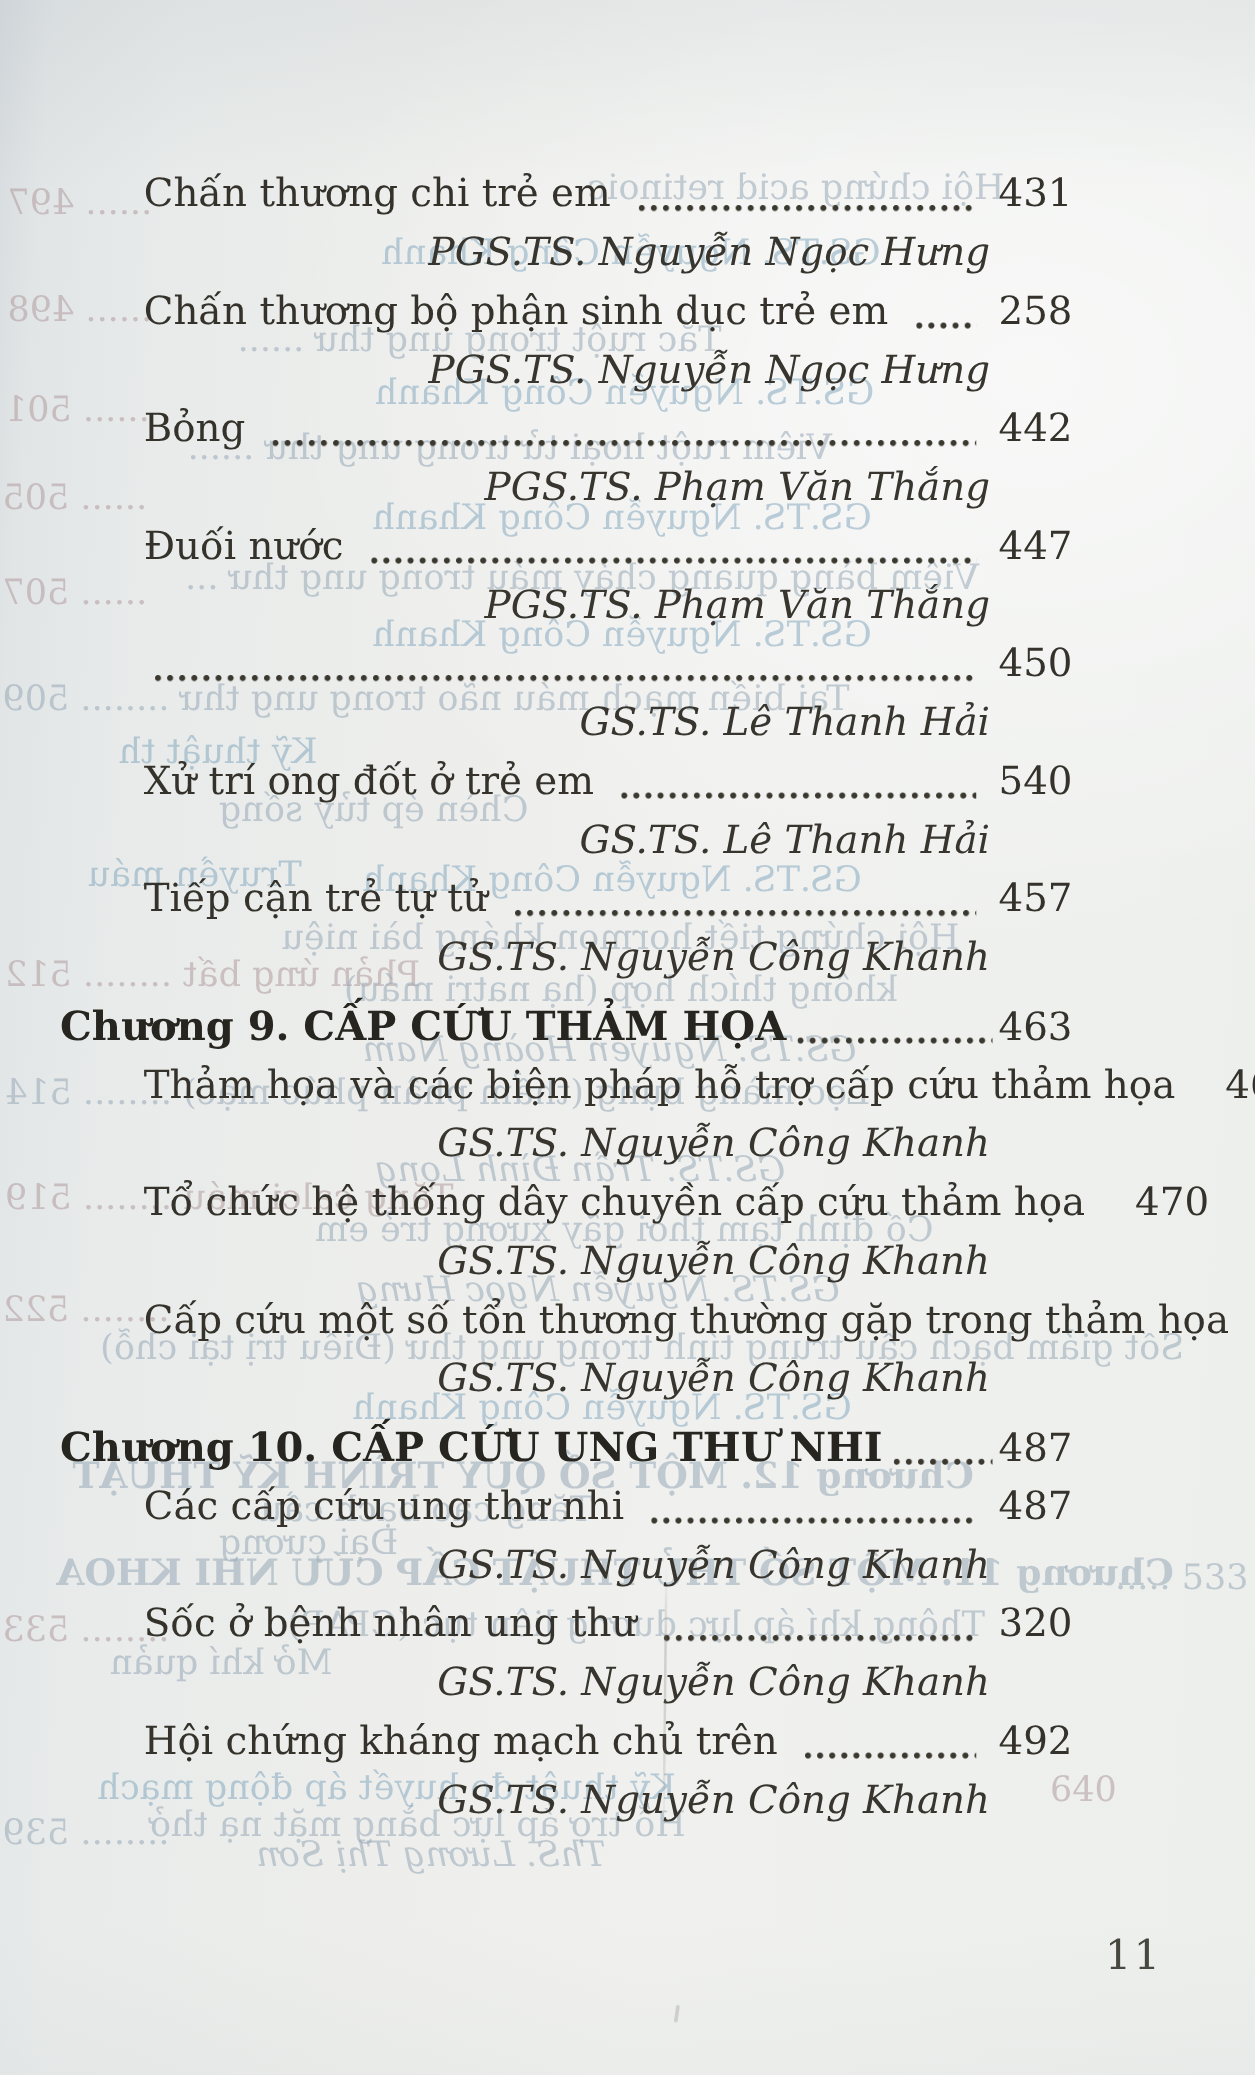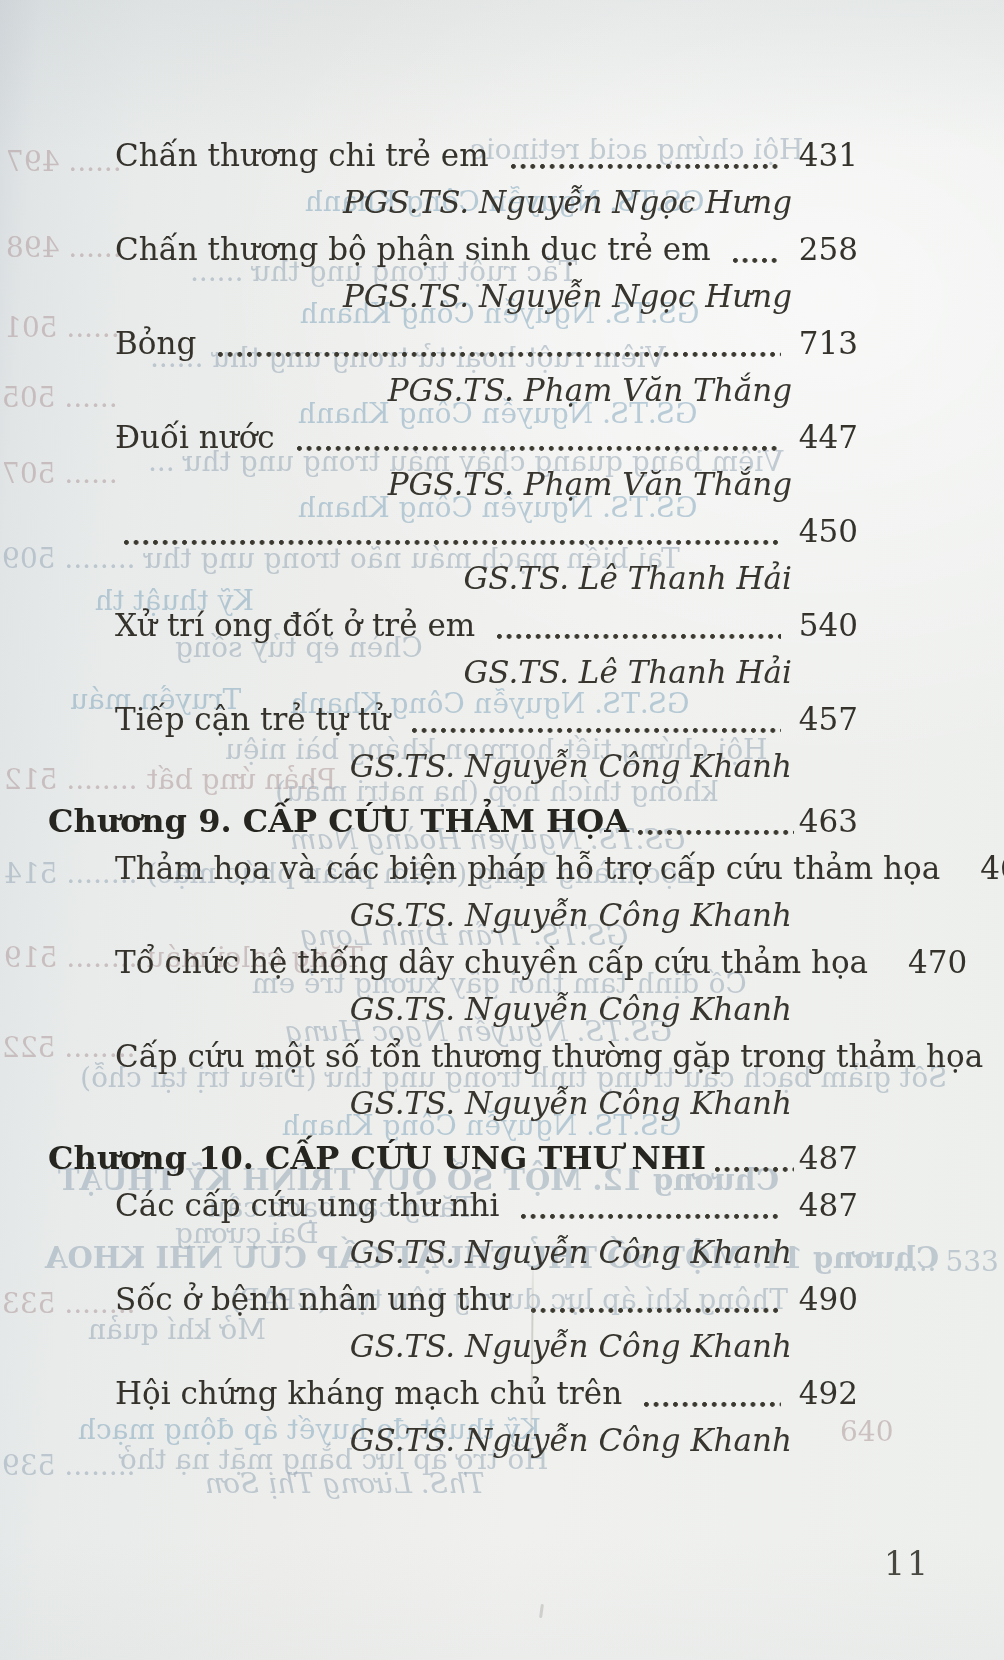--- a/index.html
+++ b/index.html
@@ -136,21 +136,21 @@
       <div class="row author"><span>PGS.TS. Nguyễn Ngọc Hưng</span></div>
       <div class="row entry">
         <span class="t">Chấn thương bộ phận sinh dục trẻ em</span>
         <div class="leader"></div>
         <span class="p">258</span>
       </div>
       <div class="row author"><span>PGS.TS. Nguyễn Ngọc Hưng</span></div>
       <div class="row entry">
         <span class="t">Bỏng</span>
         <div class="leader"></div>
-        <span class="p">713</span>
+        <span class="p">442</span>
       </div>
       <div class="row author"><span>PGS.TS. Phạm Văn Thắng</span></div>
       <div class="row entry">
         <span class="t">Đuối nước</span>
         <div class="leader"></div>
         <span class="p">447</span>
       </div>
       <div class="row author"><span>PGS.TS. Phạm Văn Thắng</span></div>
       <div class="row entry">
         <div class="leader"></div>
@@ -199,21 +199,21 @@
       </div>
       <div class="row entry">
         <span class="t">Các cấp cứu ung thư nhi</span>
         <div class="leader"></div>
         <span class="p">487</span>
       </div>
       <div class="row author"><span>GS.TS. Nguyễn Công Khanh</span></div>
       <div class="row entry">
         <span class="t">Sốc ở bệnh nhân ung thư</span>
         <div class="leader"></div>
-        <span class="p">490</span>
+        <span class="p">320</span>
       </div>
       <div class="row author"><span>GS.TS. Nguyễn Công Khanh</span></div>
       <div class="row entry">
         <span class="t">Hội chứng kháng mạch chủ trên</span>
         <div class="leader"></div>
         <span class="p">492</span>
       </div>
       <div class="row author"><span>GS.TS. Nguyễn Công Khanh</span></div>
     </div>
   <div class="folio">11</div>

